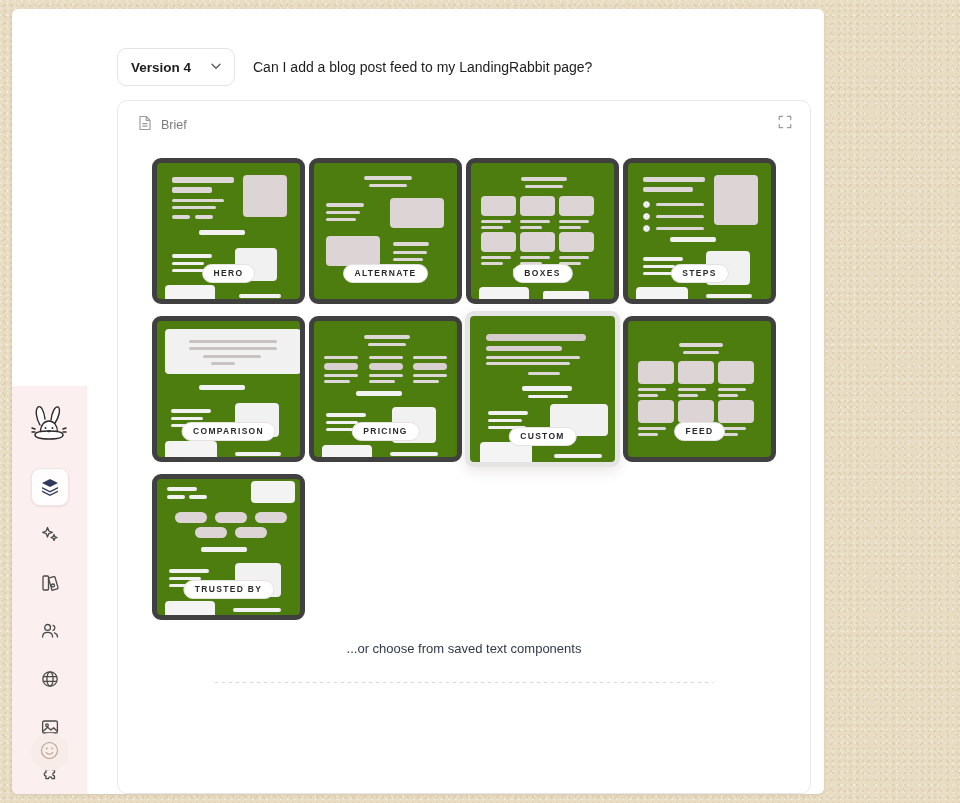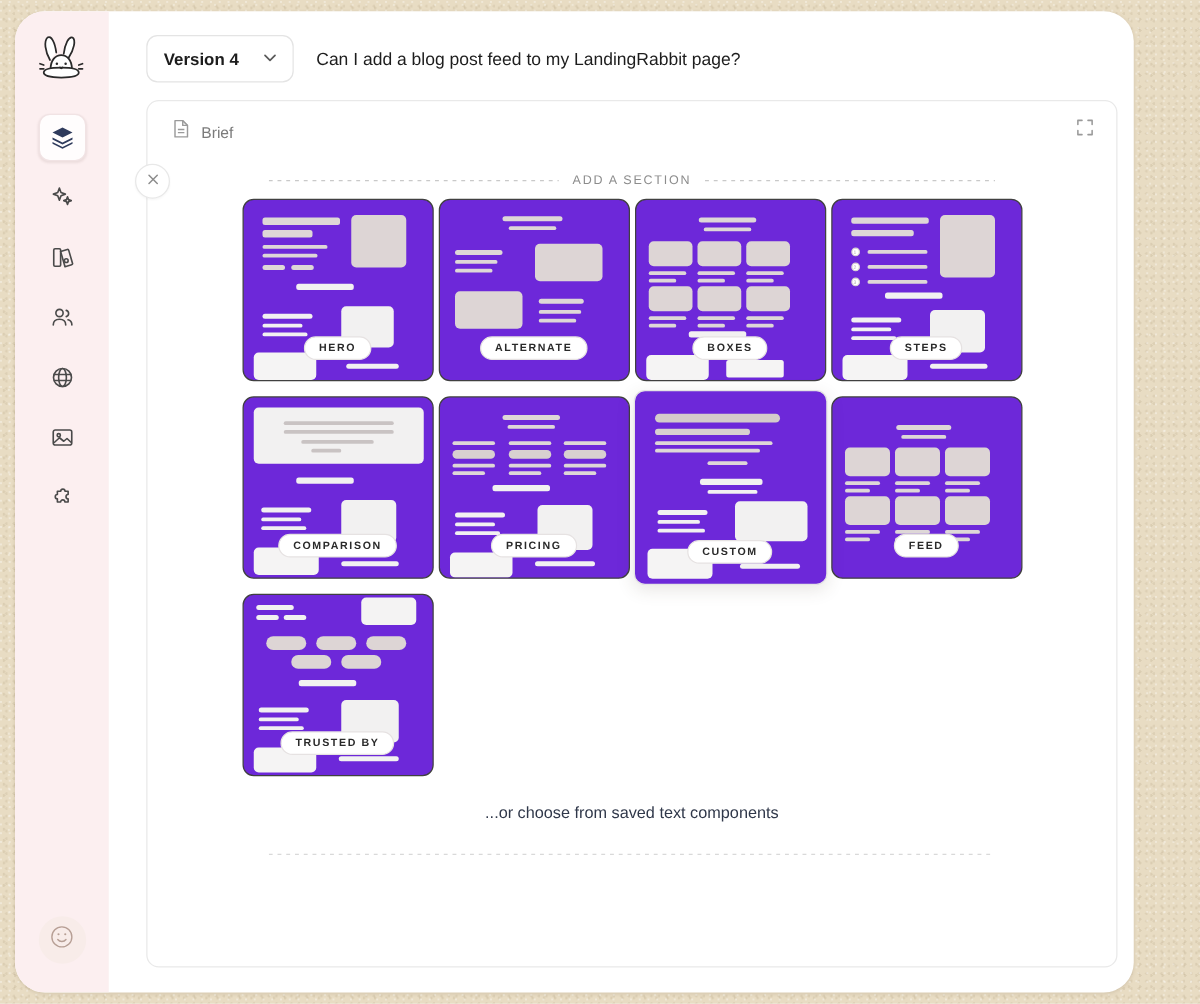--- a/index.html
+++ b/index.html
@@ -19,26 +19,27 @@
       radial-gradient(circle at 35% 70%, rgba(160,140,105,.18) 0 1px, transparent 1px),
       radial-gradient(circle at 65% 35%, rgba(255,255,255,.30) 0 1px, transparent 1px),
       radial-gradient(circle at 85% 80%, rgba(160,140,105,.15) 0 1px, transparent 1px);
     background-size: 7px 7px, 9px 9px, 11px 11px, 6px 6px;
     pointer-events:none;
   }
 
   .app {
     position: absolute;
     left: 12px; top: 9px;
-    width: 895px; height: 785px;
+    width: 812px; height: 785px;
     background: #ffffff;
-    border-radius: 24px;
+    border-radius: 6px;
     display: flex;
     overflow: hidden;
     box-shadow: 0 1px 3px rgba(80,60,30,.12);
+    align-items: flex-end;
   }
 
   
   .sidebar {
     width: 75px; flex: 0 0 75px;
     background: #fceff0;
     display: flex; flex-direction: column;
     align-items: center;
     padding-top: 16px;
     position: relative;
@@ -159,22 +160,22 @@
     justify-content: center;
     margin-top: 4px;
   }
   .card-slot {
     width: 155px; height: 156px;
     display: flex; align-items: center; justify-content: center;
     position: relative;
   }
   .card {
     width: 153px; height: 146px;
-    background: #6d28d9;
-    border: 1px solid #404040;
+    background: #4d7c0f;
+    border: 5px solid #404040;
     border-radius: 9px;
     position: relative;
     overflow: hidden;
     cursor: pointer;
   }
   .card.hovered {
     width: 157px; height: 156px;
     box-shadow: 0 4px 14px rgba(80,60,50,.13);
     border-color: #e4e4e4;
     z-index: 5;
@@ -359,32 +360,20 @@
               <path d="M12.7 9.4 V12.7 H9.4"></path>
               <path d="M4.6 12.7 H1.3 V9.4"></path>
             </svg>
           </span>
         </div>
       </div>
 
       <div class="canvas">
 
 
-        <div class="add-section-row">
-          <div class="close-round">
-            <span>
-              <svg width="11" height="11" viewBox="0 0 11 11" fill="none" stroke="#8d8d8d" stroke-width="1.2" stroke-linecap="round">
-                <path d="M2.2 2.2 L8.8 8.8 M8.8 2.2 L2.2 8.8"></path>
-              </svg>
-            </span>
-          </div>
-          <div class="dash-line"></div>
-          <div class="add-section-text">ADD A SECTION</div>
-          <div class="dash-line"></div>
-        </div>
 
         <div class="grid">
 
           <div class="card-slot">
             <div class="card">
               <div class="wire">
                 <div class="b" style="left:15px;top:14px;width:62px;height:6px;background:#ded7d7;"></div>
                 <div class="b" style="left:15px;top:24px;width:40px;height:6px;background:#ded7d7;"></div>
                 <div class="b" style="left:15px;top:36px;width:52px;height:3px;background:#ded7d7;"></div>
                 <div class="b" style="left:15px;top:43px;width:44px;height:3px;background:#ded7d7;"></div>

